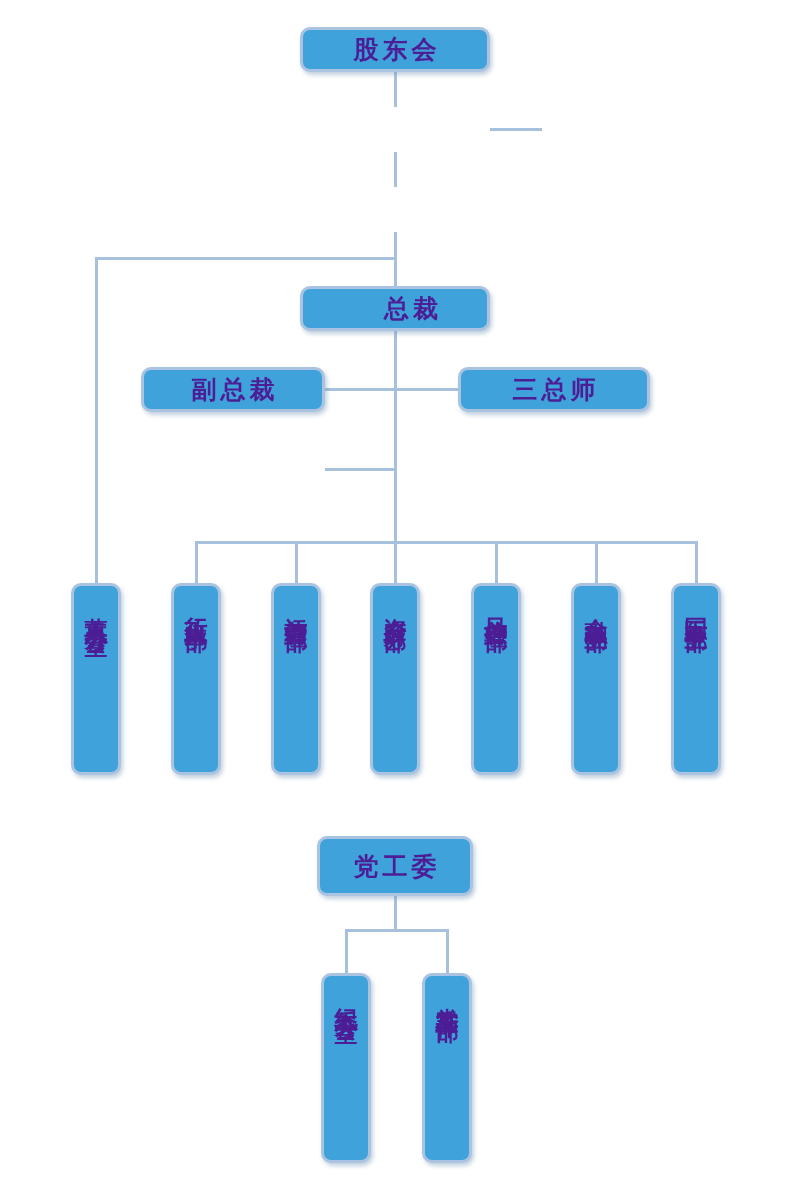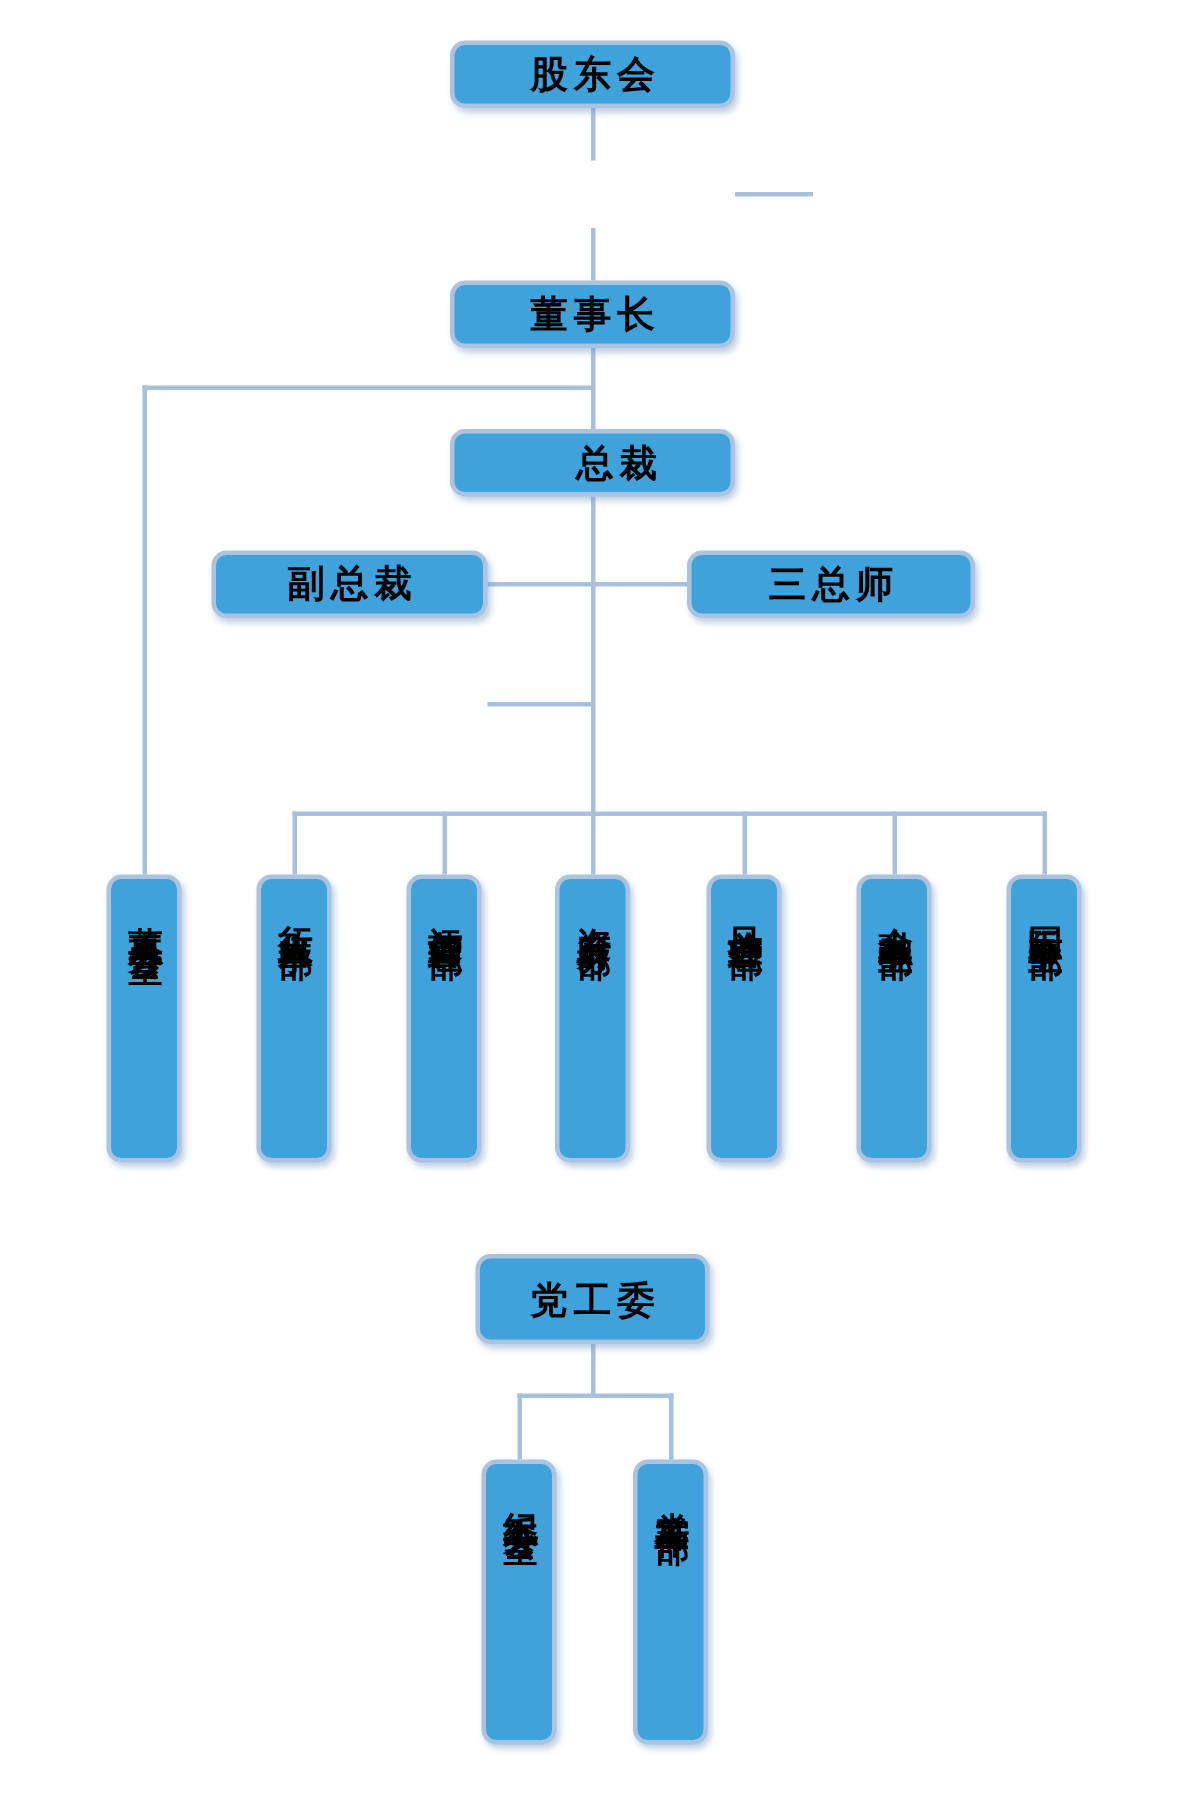--- a/index.html
+++ b/index.html
@@ -10,21 +10,21 @@
     height: 1195px;
     background: #ffffff;
     font-family: "DejaVu Sans", sans-serif;
     overflow: hidden;
   }
   .node {
     position: absolute;
     background: #3FA2DB;
     border: 3px solid #A9C3E0;
     border-radius: 10px;
-    color: #000000;
+    color: #4c1d95;
     font-weight: bold;
     display: flex;
     align-items: center;
     justify-content: center;
     box-shadow: 2px 3px 4px rgba(120, 150, 185, 0.45);
     text-align: center;
   }
   .node.h {
     font-size: 25px;
     letter-spacing: 4px;
@@ -64,23 +64,22 @@
   <div class="line" style="left:294.5px; top:541px; width:3px; height:42px;"></div>
   <div class="line" style="left:494.5px; top:541px; width:3px; height:42px;"></div>
   <div class="line" style="left:594.5px; top:541px; width:3px; height:42px;"></div>
   <div class="line" style="left:694.5px; top:541px; width:3px; height:42px;"></div>
   <div class="line" style="left:393.5px; top:881px; width:3px; height:50px;"></div>
   <div class="line" style="left:344.5px; top:929px; width:104px; height:3px;"></div>
   <div class="line" style="left:344.5px; top:929px; width:3px; height:44px;"></div>
   <div class="line" style="left:445.5px; top:929px; width:3px; height:44px;"></div>
 
   <div class="node h" style="left:300px; top:27px; width:190px; height:45px;">股东会</div>
-  <div class="node h" style="left:300px; top:187px; width:190px; height:45px;">董事长</div>
   <div class="node h" style="left:300px; top:286px; width:190px; height:45px;padding-left:32px;">总裁</div>
-  <div class="node h" style="left:141px; top:367px; width:184px; height:45px;font-family:Liberation Serif, serif;">副总裁</div>
+  <div class="node h" style="left:141px; top:367px; width:184px; height:45px;">副总裁</div>
   <div class="node h" style="left:458px; top:367px; width:192px; height:45px;">三总师</div>
 
   <div class="node v" style="left:71px; top:583px; width:50px; height:192px;">董事会办公室</div>
   <div class="node v" style="left:171px; top:583px; width:50px; height:192px;">行政人事部</div>
   <div class="node v" style="left:271px; top:583px; width:50px; height:192px;">运营管理部</div>
   <div class="node v" style="left:370px; top:583px; width:50px; height:192px;">资产财务部</div>
   <div class="node v" style="left:471px; top:583px; width:50px; height:192px;">风控管理部</div>
   <div class="node v" style="left:571px; top:583px; width:50px; height:192px;">金融事业部</div>
   <div class="node v" style="left:671px; top:583px; width:50px; height:192px;">国际事业部</div>
 

